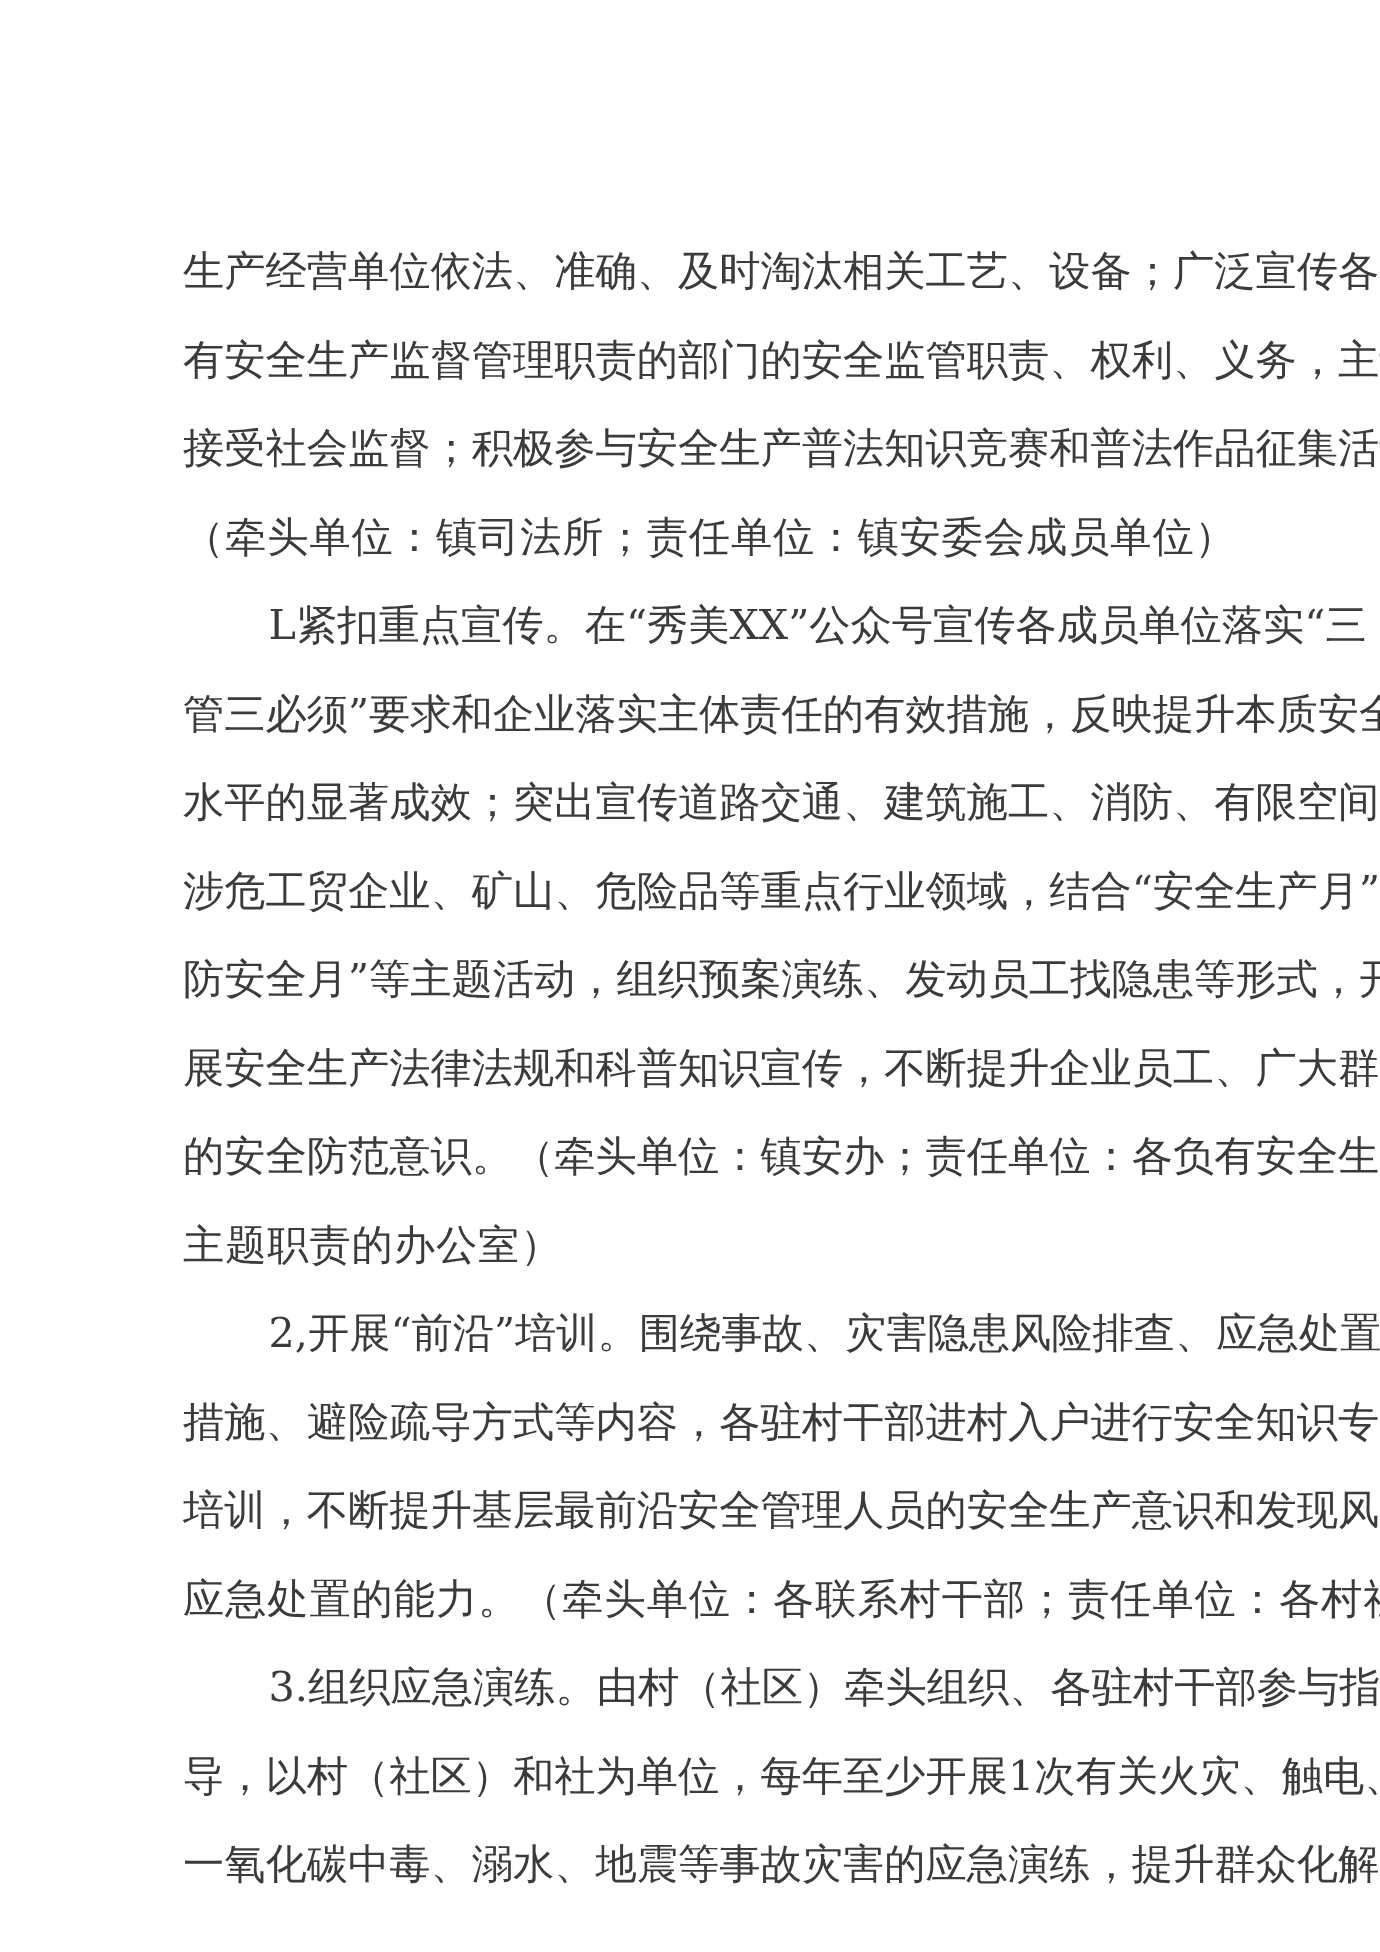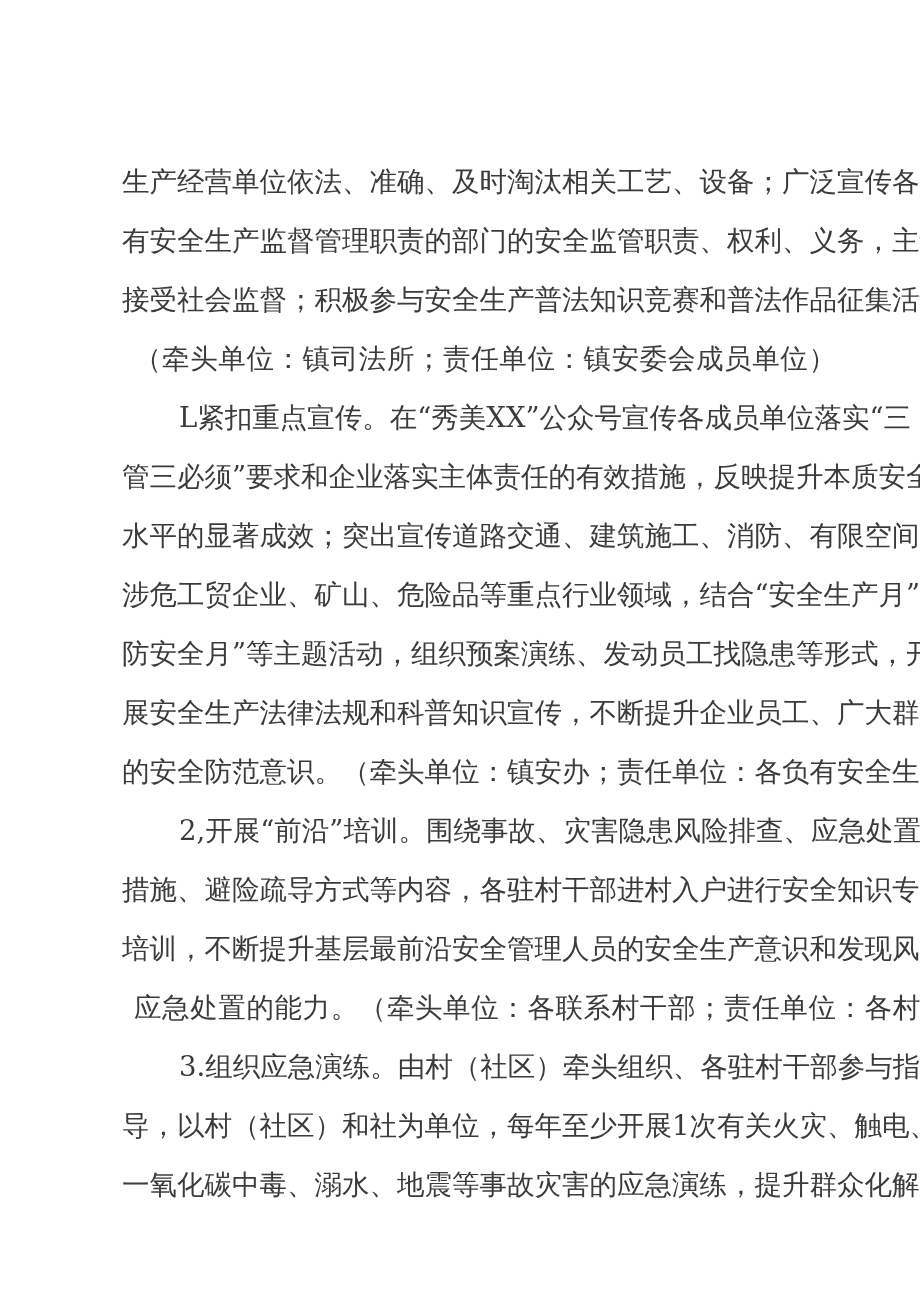--- a/index.html
+++ b/index.html
@@ -42,21 +42,20 @@
   }
   
   .doc-line.ragged {
     justify-content: flex-start;
   }
   .doc-line.ragged .ln-text {
     letter-spacing: 0.6px;
   }
   .doc-line .ln-text {
     display: block;
-    margin-left: 12px;
   }
   
   .doc-line.indent {
     padding-left: 57px;
     width: 621px;
   }
   .doc-line.indent.justify {
     width: 621px;
   }
   
@@ -386,20 +385,23 @@
         <span class="ln-char">位</span>
         <span class="ln-char">：</span>
         <span class="ln-char">各</span>
         <span class="ln-char">负</span>
         <span class="ln-char">有</span>
         <span class="ln-char">安</span>
         <span class="ln-char">全</span>
         <span class="ln-char">生</span>
         <span class="ln-char">产</span>
       </div>
+      <div class="doc-line ragged">
+        <span class="ln-text">主题职责的办公室）</span>
+      </div>
       <div class="doc-line justify indent">
         <span class="ln-char">2</span>
         <span class="ln-char">,</span>
         <span class="ln-char">开</span>
         <span class="ln-char">展</span>
         <span class="ln-char">“</span>
         <span class="ln-char">前</span>
         <span class="ln-char">沿</span>
         <span class="ln-char">”</span>
         <span class="ln-char">培</span>

